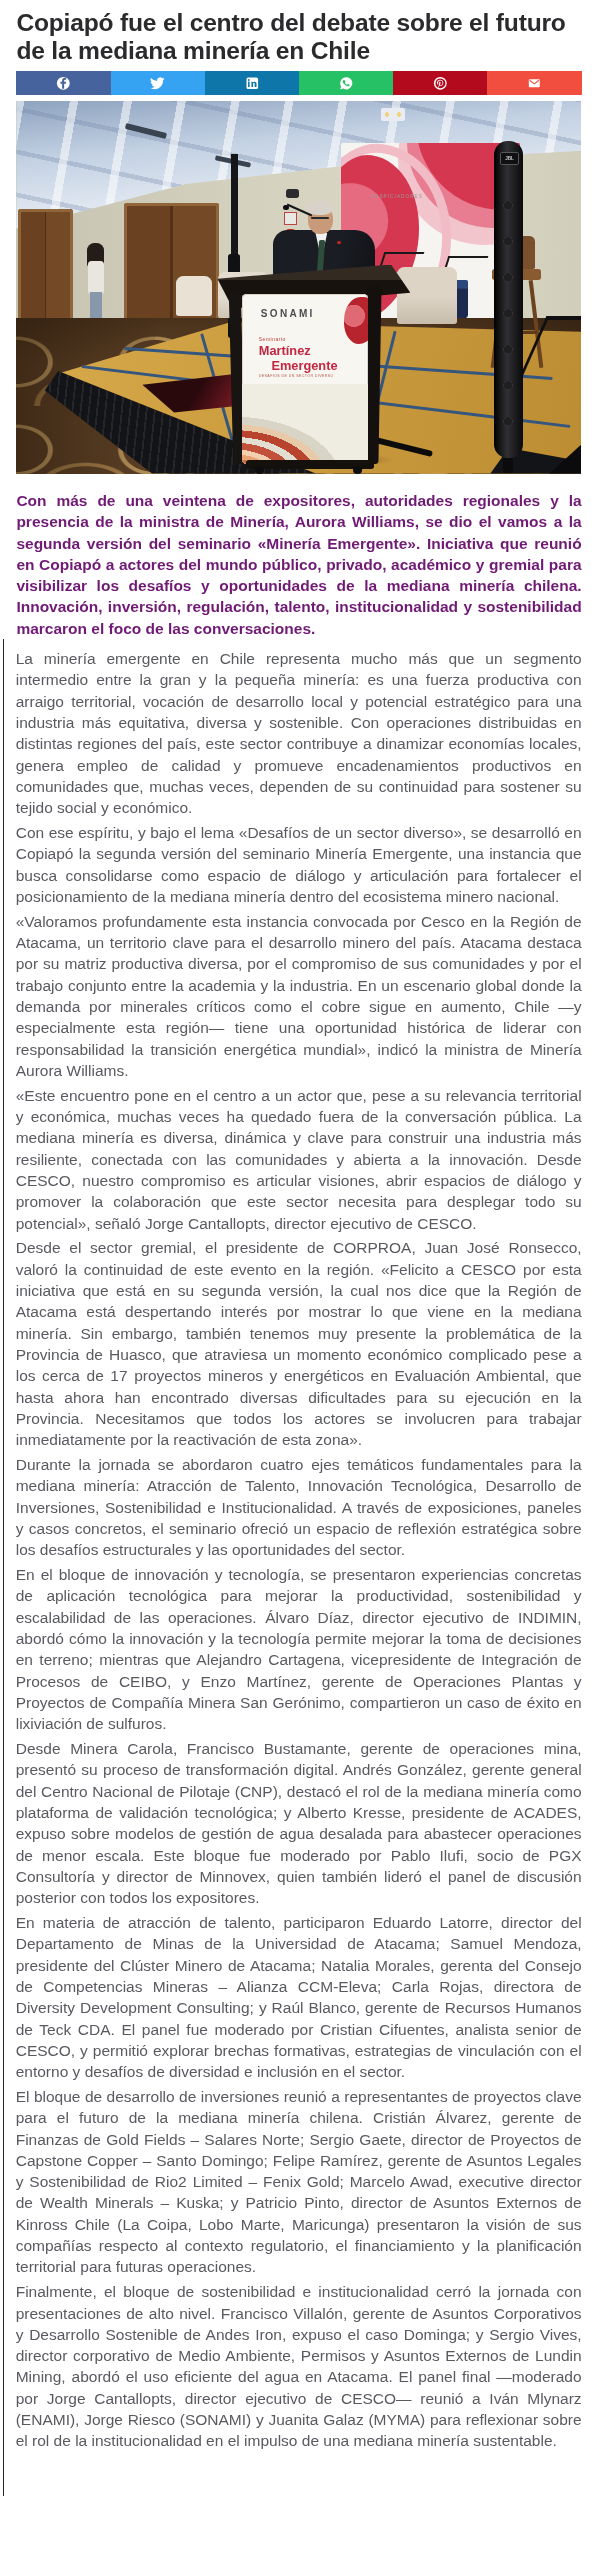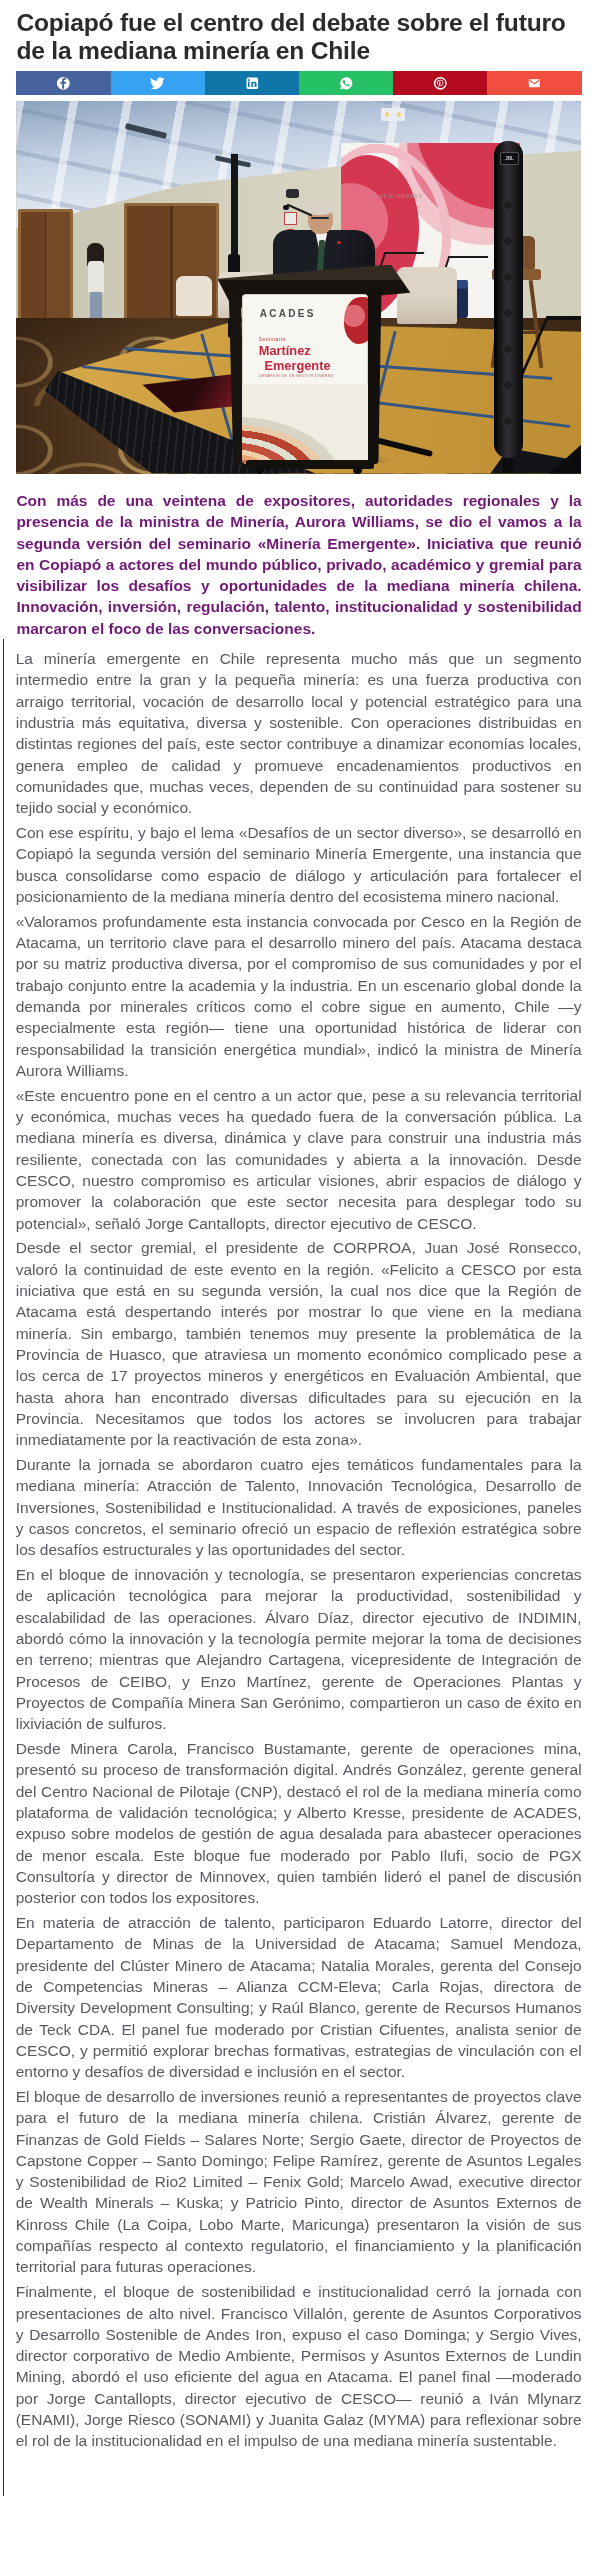--- a/index.html
+++ b/index.html
@@ -140,21 +140,21 @@
     background:linear-gradient(180deg,#332a22 0 34%,#17120e 35% 100%);
     clip-path:polygon(0 32%,90% 0,100% 64%,8% 100%);}
   .podium-rail-l{left:215px;top:190px;width:12px;height:173px;background:#181411;border-radius:3.6px;transform:rotate(-1.5deg);z-index:13;}
   .podium-rail-r{left:350px;top:184px;width:13.7px;height:179px;background:#14100d;border-radius:3.6px;transform:rotate(1deg);z-index:13;}
   .podium-panel{left:226px;top:193px;width:126px;height:170px;background:#f8f6f1;border-radius:4.6px;z-index:14;overflow:hidden;
     box-shadow:inset 0 0 0 0.9px #d8d2c6;}
   .pp-blob{right:-9px;top:3.6px;width:33px;height:47px;background:radial-gradient(circle at 30% 40%,#e06a74 0 30%,#b8242e 31% 100%);border-radius:50% 40% 55% 45%;}
   .pp-brand{left:0;top:14.6px;width:72%;text-align:center;font-size:10px;font-weight:bold;letter-spacing:2.3px;color:#4c4c50;}
   .pp-series{left:16.4px;top:42px;font-size:5px;color:#c2403c;letter-spacing:0.5px;}
   .pp-line1{left:16.4px;top:49px;font-size:12.8px;font-weight:bold;color:#c22742;}
-  .pp-line2{left:22px;top:64px;font-size:12.8px;font-weight:bold;color:#c22742;}
+  .pp-line2{left:29px;top:64px;font-size:12.8px;font-weight:bold;color:#c22742;}
   .pp-tag{left:16.4px;top:80px;font-size:3.6px;color:#b4574f;letter-spacing:0.4px;}
   .pp-waves{left:0;bottom:0;width:100%;height:80px;
     background:
       radial-gradient(130% 120% at -8% 120%,
         #7e2a1e 0 10%, #a84a2e 10% 16%, #c96f45 16% 22%, #e8a371 22% 27%,
         #f2cfae 27% 32%, #c2503a 32% 39%, #e2ded2 39% 45%, #b8432f 45% 52%,
         #e8c9a8 52% 58%, #d8d4c6 58% 66%, #efece2 66% 100%);}
   .podium-base{left:230px;top:359px;width:128px;height:9px;background:#14100c;border-radius:2.7px;z-index:14;}
   .wheel{width:8.2px;height:8.2px;background:#0d0d0d;border-radius:50%;z-index:14;}
   .wh-1{left:239px;top:365px;} .wh-2{left:337px;top:365px;}
@@ -303,21 +303,21 @@
       <div class="p-mic"></div>
       <div class="p-mictip"></div>
     </div>
 
     <div class="podium-shadow"></div>
     <div class="podium-desk"></div>
     <div class="podium-rail-l"></div>
     <div class="podium-rail-r"></div>
     <div class="podium-panel">
       <div class="pp-blob"></div>
-      <div class="pp-brand">ACADES</div>
+      <div class="pp-brand">SONAMI</div>
       <div class="pp-series">Seminario</div>
       <div class="pp-line1">Martínez</div>
       <div class="pp-line2">Emergente</div>
       <div class="pp-tag">DESAFÍOS DE UN SECTOR DIVERSO</div>
       <div class="pp-waves"></div>
     </div>
     <div class="podium-base"></div>
     <div class="wheel wh-1"></div>
     <div class="wheel wh-2"></div>
   </div>

